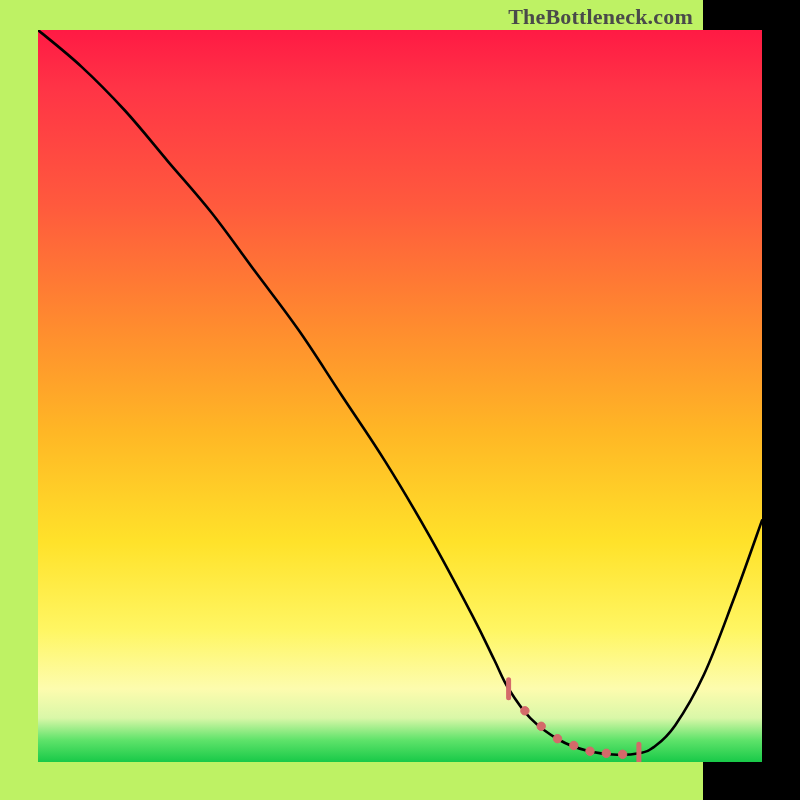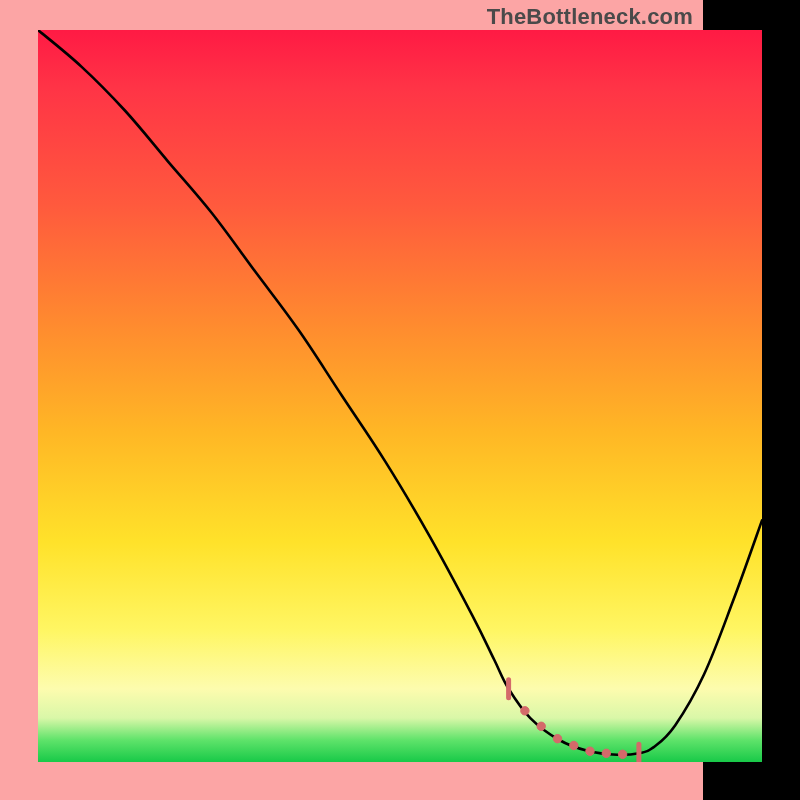--- a/index.html
+++ b/index.html
@@ -8,21 +8,22 @@
     width: 800px;
     height: 800px;
     background: #000;
     overflow: hidden;
     font-family: Arial, Helvetica, sans-serif;
   }
   .frame {
     position: relative;
     width: 703px;
     height: 800px;
-    background: #fca5a5;
+    background: #bef264;
+    font-family: Liberation Serif, serif;
   }
   .watermark {
     position: absolute;
     top: 4px;
     right: 10px;
     color: #4a4a4a;
     font-size: 22px;
     font-weight: bold;
     z-index: 5;
     letter-spacing: 0.2px;

